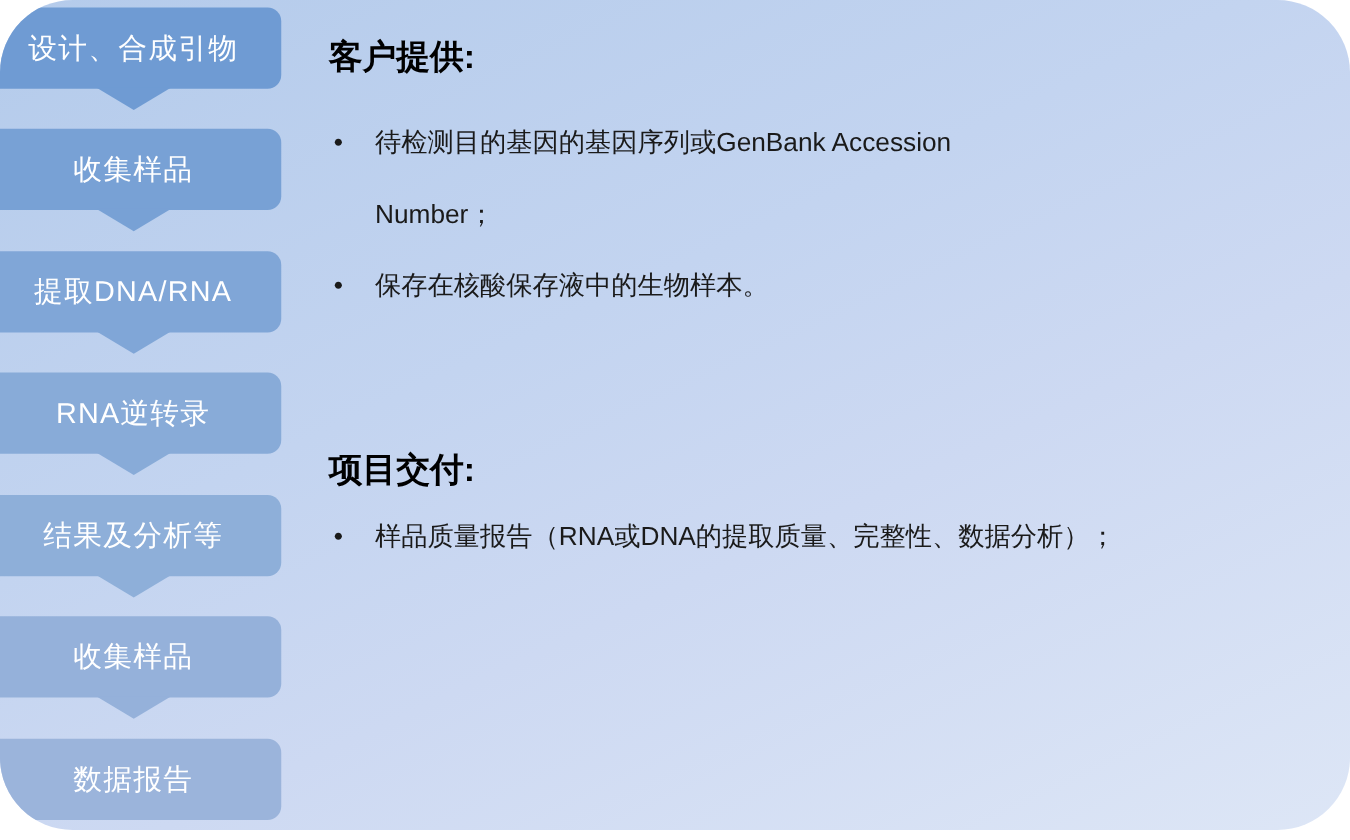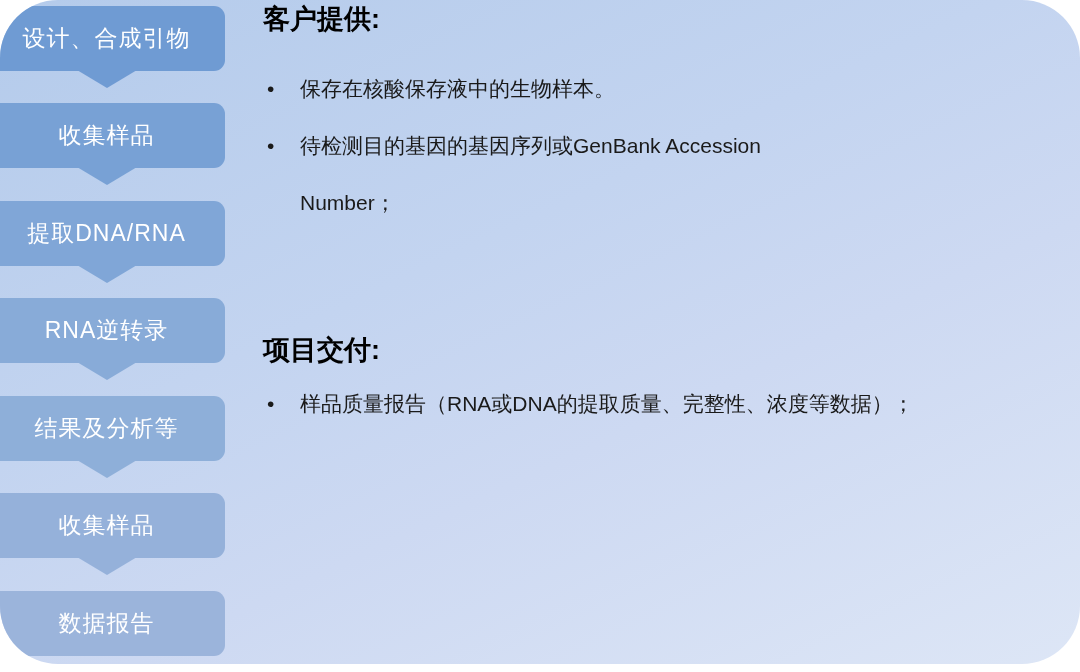--- a/index.html
+++ b/index.html
@@ -64,20 +64,21 @@
   .step:nth-child(5) { top: 396px; }
   .step:nth-child(6) { top: 493px; }
   .step:nth-child(7) { top: 591px; }
   .step:nth-child(7)::after { display: none; }
   
   .content {
     position: absolute;
     left: 263px;
     top: 0;
     right: 30px;
+    padding-top: 26px;
     color: #1a1a1a;
   }
   .section-heading {
     margin: 0 0 22px 0;
     font-size: 27px;
     font-weight: 700;
     color: #000000;
     line-height: 38px;
   }
   .section-heading.second {
@@ -134,24 +135,24 @@
       </div>
       <div class="step" style="--c: #9bb4db;">
         <span>数据报告</span>
       </div>
     </div>
 
     <div class="content">
 
       <h2 class="section-heading">客户提供:</h2>
       <ul class="bullets list-customer">
+        <li>待检测目的基因的基因序列或GenBank Accession Number；</li>
         <li>保存在核酸保存液中的生物样本。</li>
-        <li>待检测目的基因的基因序列或GenBank Accession Number；</li>
       </ul>
 
       <h2 class="section-heading second">项目交付:</h2>
       <ul class="bullets list-delivery">
-        <li>样品质量报告（RNA或DNA的提取质量、完整性、浓度等数据）；</li>
+        <li>样品质量报告（RNA或DNA的提取质量、完整性、数据分析）；</li>
       </ul>
 
     </div>
   </div>
 </div>
 
 </body></html>

